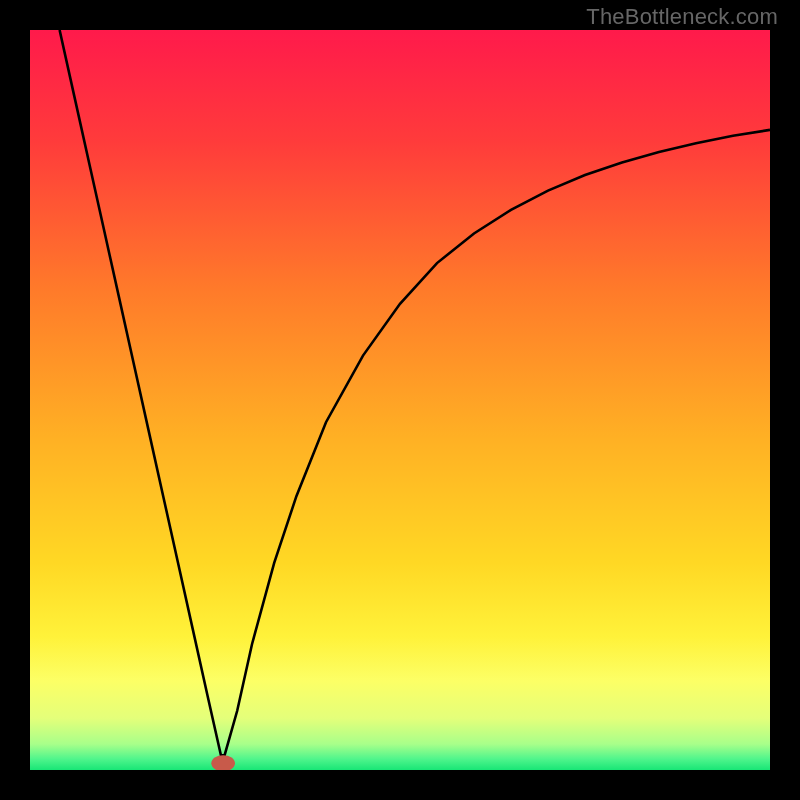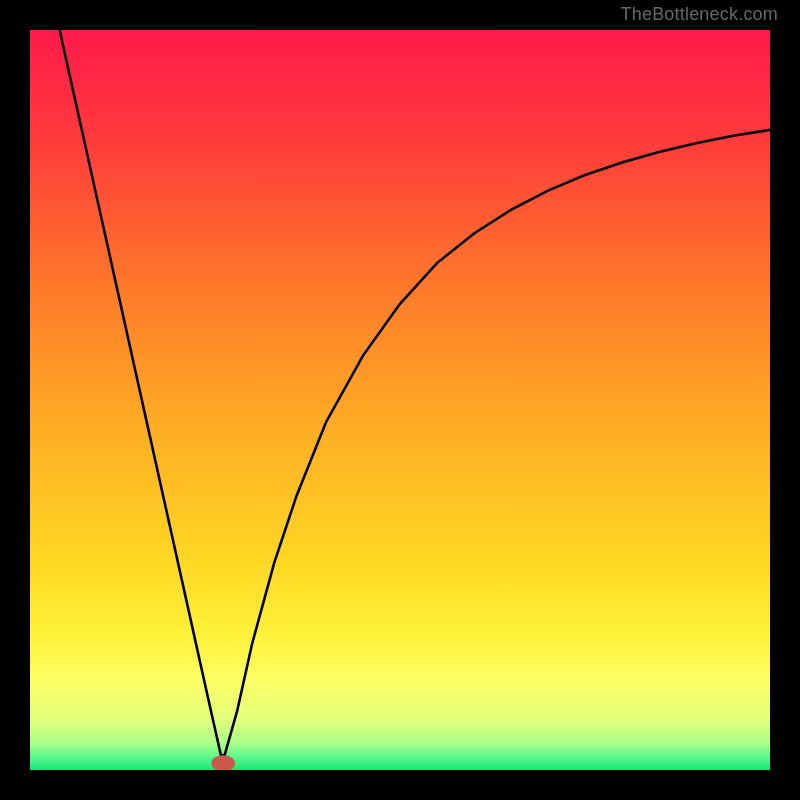--- a/index.html
+++ b/index.html
@@ -15,21 +15,21 @@
     position: relative;
     width: 800px;
     height: 800px;
     background: #000;
   }
   .watermark {
     position: absolute;
     top: 4px;
     right: 22px;
     color: #666;
-    font-size: 18px;
+    font-size: 22px;
     font-weight: 500;
     z-index: 10;
     letter-spacing: 0.2px;
   }
   .plot {
     position: absolute;
     left: 30px;
     top: 30px;
     width: 740px;
     height: 740px;

